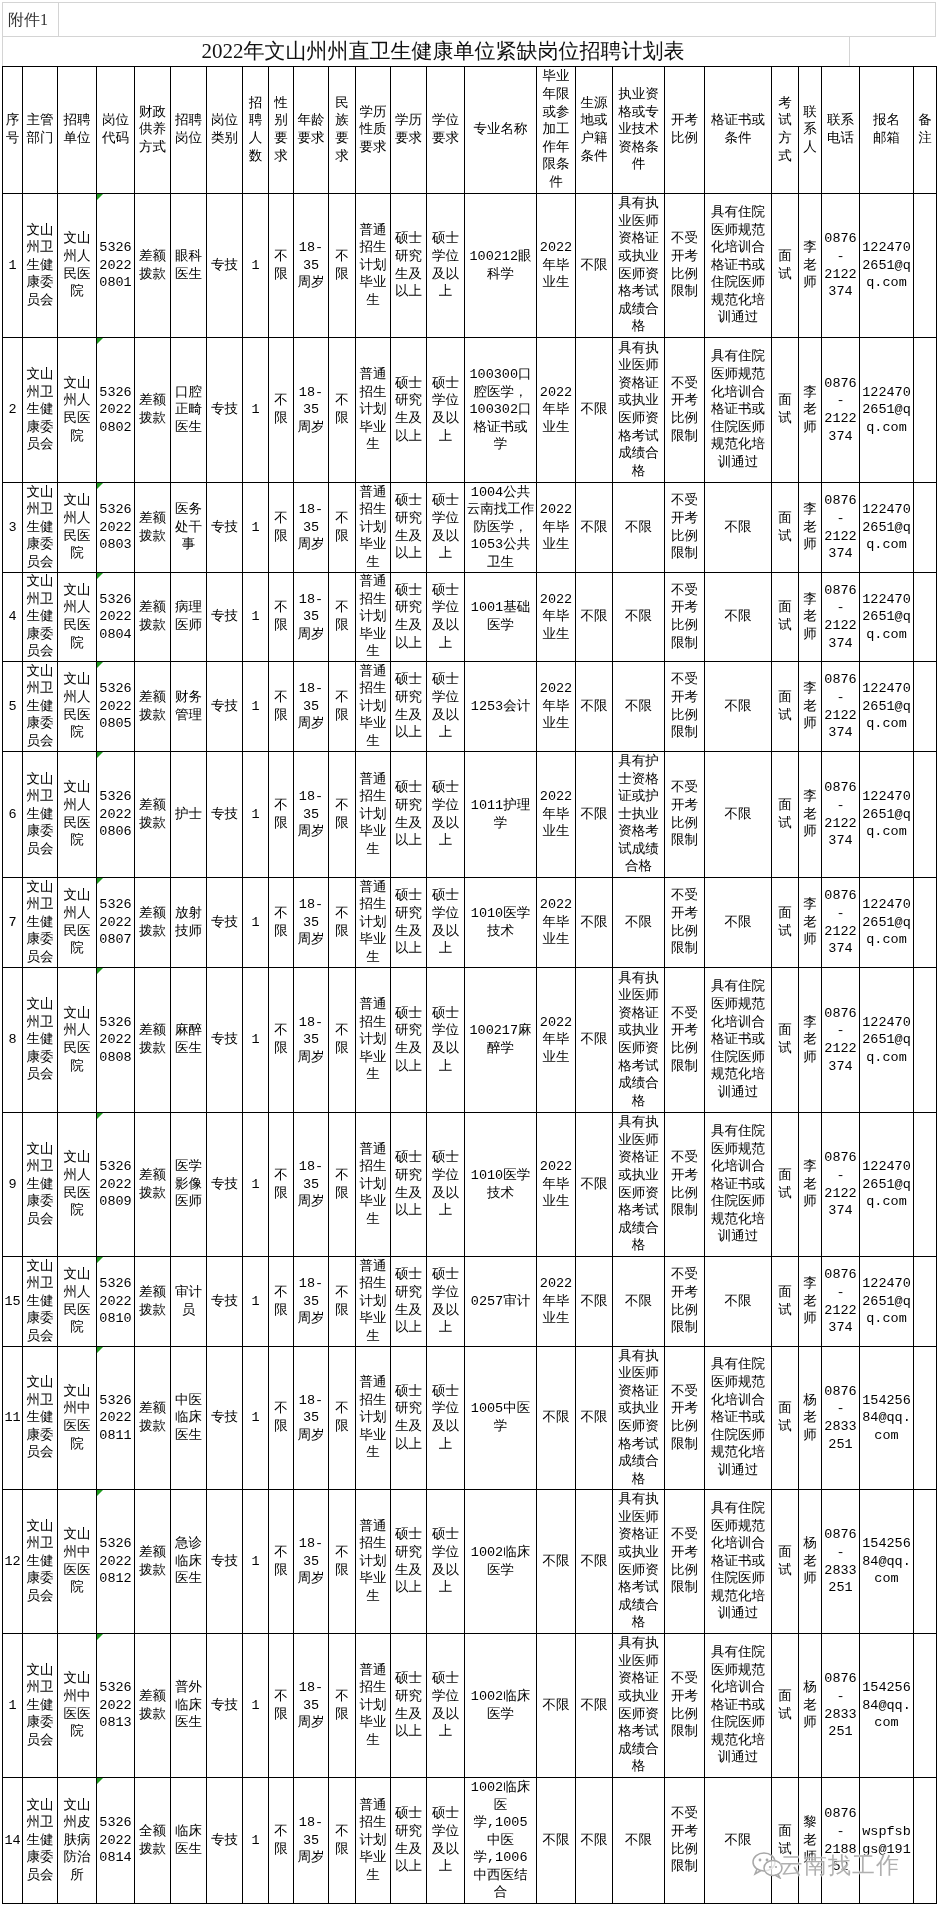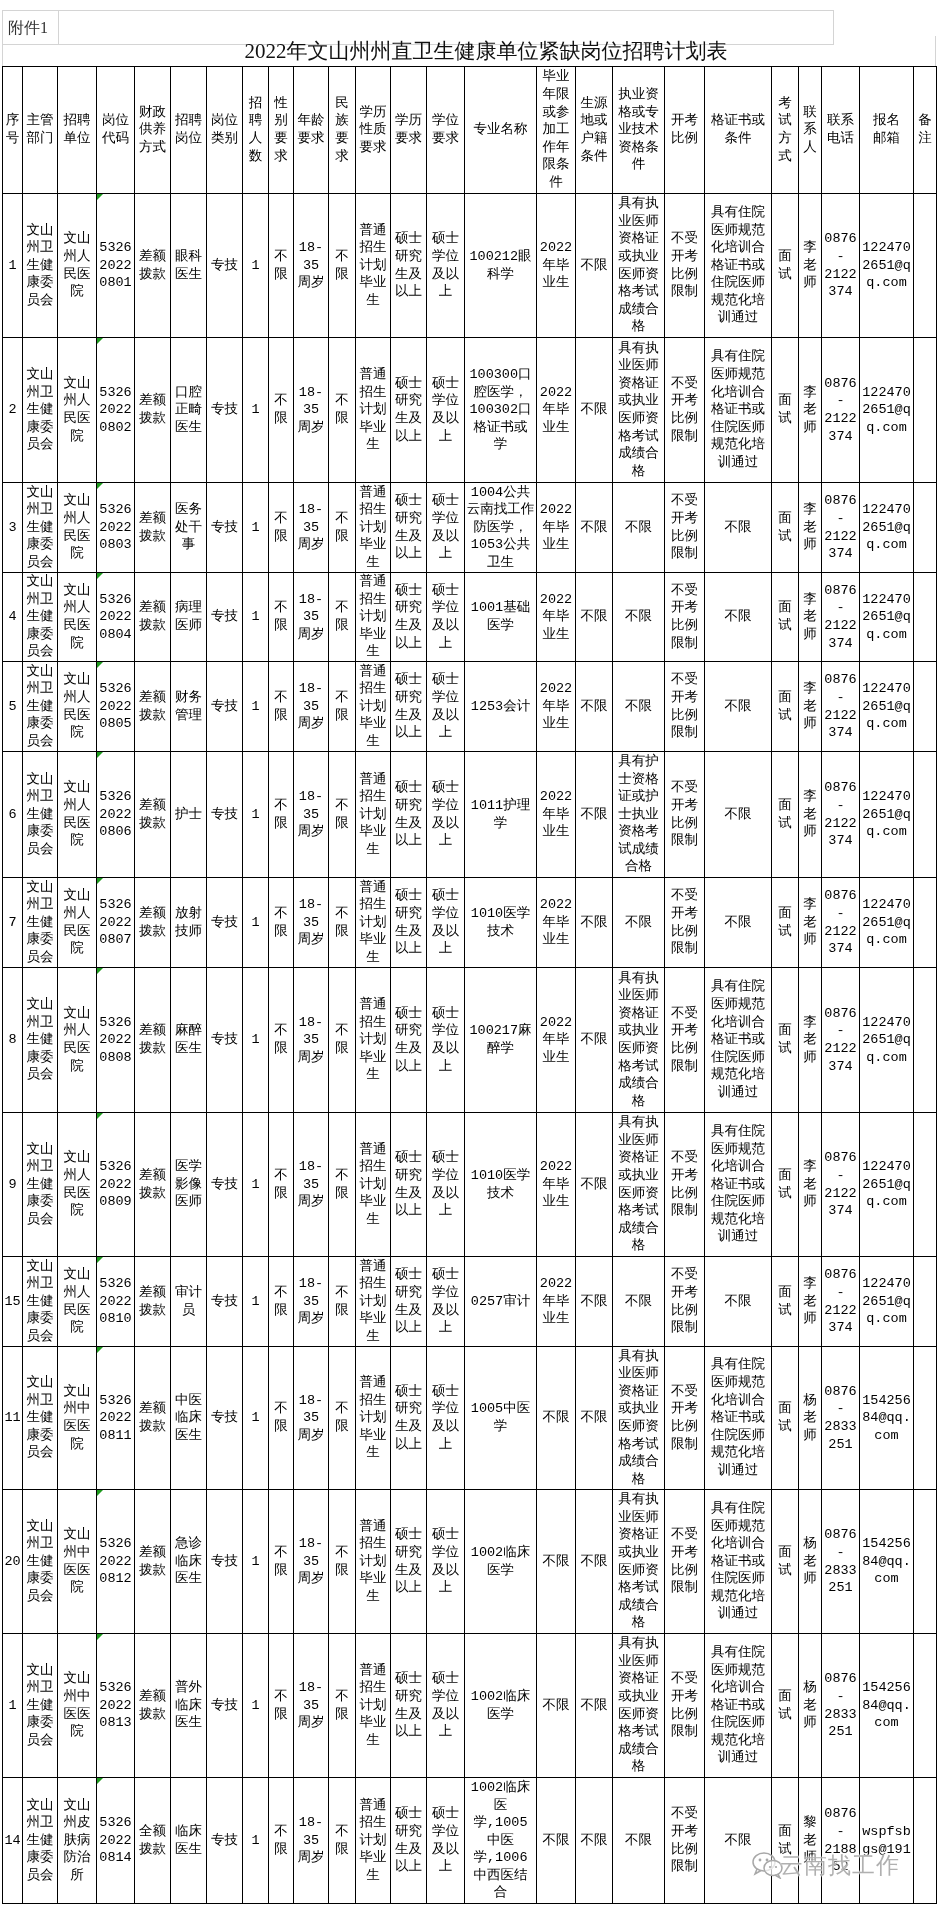--- a/index.html
+++ b/index.html
@@ -1,29 +1,29 @@
 <!DOCTYPE html>
 <html><head>
 <meta charset="utf-8">
 <style>
   html, body { margin: 0; padding: 0; background: #ffffff; }
   body { width: 939px; height: 1909px; position: relative; overflow: hidden; }
 
   .attach-row {
-    position: absolute; left: 2px; top: 2px; width: 832px; height: 35px;
-    box-sizing: border-box; border: 1px solid #d4d4d4; margin-top: 8px;
+    position: absolute; left: 2px; top: 2px; width: 934px; height: 35px;
+    box-sizing: border-box; border: 1px solid #d4d4d4;
   }
   .attach-cell {
     position: absolute; left: 0; top: 0; width: 56px; height: 33px;
     box-sizing: border-box; border-right: 1px solid #d4d4d4;
     font-family: "Liberation Serif", "DejaVu Serif", serif; font-size: 16px;
     line-height: 33px; padding-left: 5px; color: #333333; white-space: nowrap;
   }
   .title-row {
-    position: absolute; left: 2px; top: 36px; width: 934px; height: 31px;
+    position: absolute; left: 2px; top: 36px; width: 848px; height: 31px;
     box-sizing: border-box; border-left: 1px solid #d4d4d4; border-right: 1px solid #d4d4d4;
     text-align: center; font-family: "Liberation Serif", "DejaVu Serif", serif;
     font-size: 21px; line-height: 30px; color: #111111; white-space: nowrap; padding-left: 34px;
   }
 
   table.plan {
     position: absolute; left: 2px; top: 66px; width: 934px;
     border-collapse: collapse; table-layout: fixed;
   }
   table.plan td, table.plan th {
@@ -965,21 +965,21 @@
 -
 2833
 251</td>
       <td>154256
 84@qq.
 com</td>
       <td></td>
     </tr>
 
     <tr style="height:144px">
-      <td>20</td>
+      <td>12</td>
       <td>文山
 州卫
 生健
 康委
 员会</td>
       <td>文山
 州中
 医医
 院</td>
       <td class="code"><span class="tri"></span><span>5326

